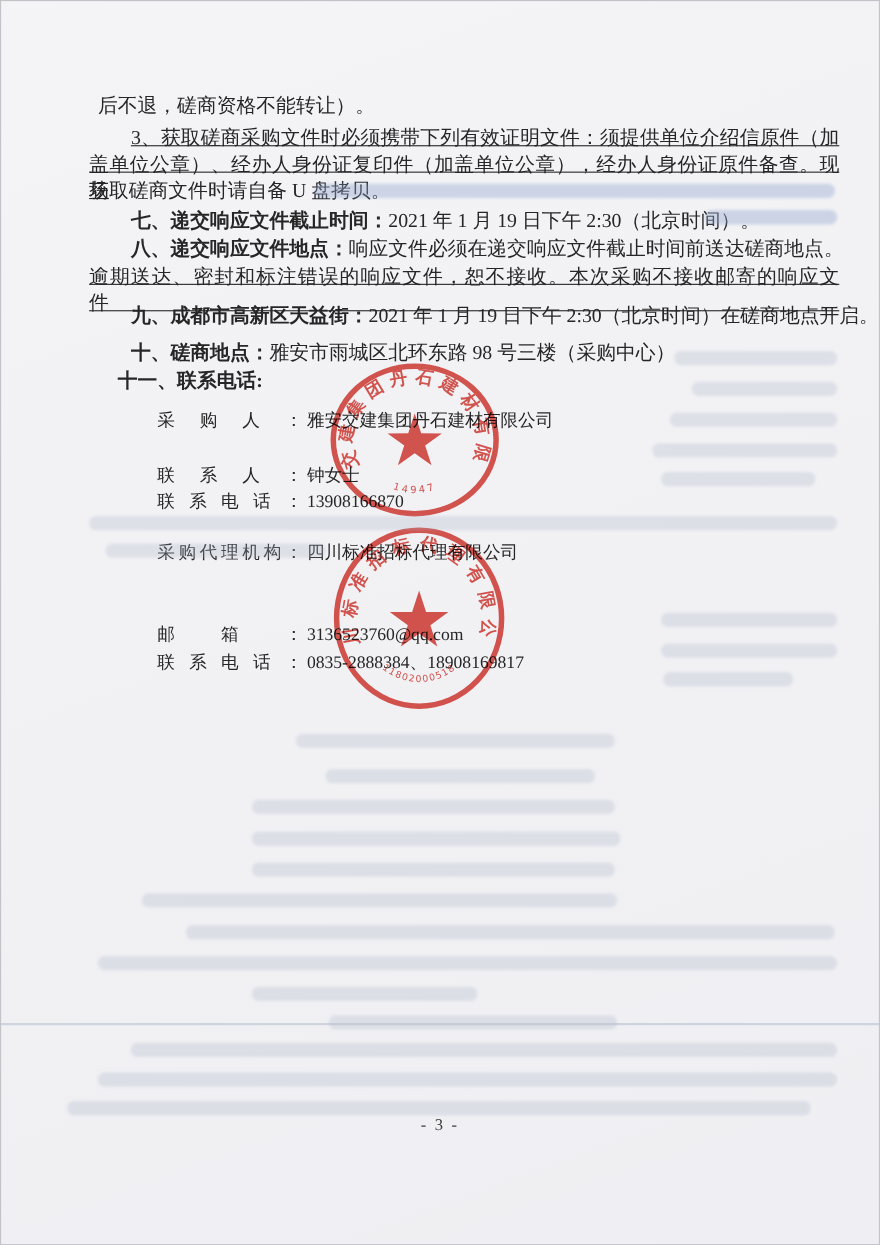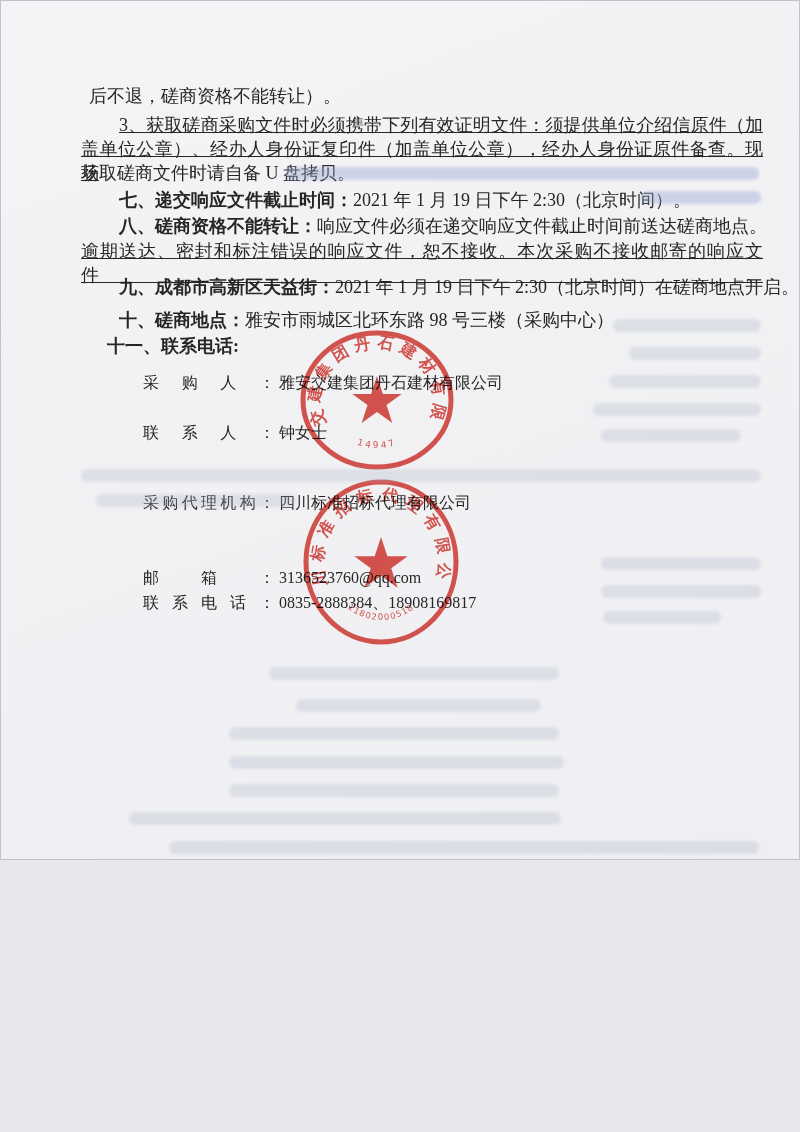--- a/index.html
+++ b/index.html
@@ -1,17 +1,17 @@
 <!DOCTYPE html>
 <html><head>
 <meta charset="utf-8">
 <style>
   html,body{margin:0;padding:0;background:#e8e8ec;}
   .page{
-    position:relative;width:800px;height:860px;margin:0 auto;
+    position:relative;width:800px;height:1132px;margin:0 auto;
     background:linear-gradient(160deg,#f4f4f7 0%,#f1f1f4 55%,#efeff3 100%);
     border:1px solid #c2c2c8;box-sizing:border-box;overflow:hidden;
     font-family:"Liberation Serif","DejaVu Serif",serif;
     color:#262626;
   }
   .tline{
     position:absolute;left:80px;width:682px;line-height:24px;font-size:18px;
     white-space:nowrap;
   }
   .wrapline{white-space:normal;text-align:justify;text-align-last:justify;text-decoration:underline;}
@@ -41,31 +41,32 @@
 <div class="page">
 
   <div class="tline" style="top:83px;padding-left:8px"><span>后不退，磋商资格不能转让）。</span></div>
 
   <div class="tline wrapline" style="top:112px;padding-left:38px;width:644px"><span>3、获取磋商采购文件时必须携带下列有效证明文件：须提供单位介绍信原件（加</span></div>
   <div class="tline wrapline" style="top:136px"><span>盖单位公章）、经办人身份证复印件（加盖单位公章），经办人身份证原件备查。现场</span></div>
   <div class="tline" style="top:160px"><span>获取磋商文件时请自备 U 盘拷贝。</span></div>
 
   <div class="tline" style="top:187px;padding-left:38px"><span class="b">七、递交响应文件截止时间：</span><span>2021 年 1 月 19 日下午 2:30（北京时间）。</span></div>
 
-  <div class="tline" style="top:213px;padding-left:38px"><span class="b">八、磋商资格不能转让：</span><span>响应文件必须在递交响应文件截止时间前送达磋商地点。</span></div>
+  <div class="tline" style="top:213px;padding-left:38px"><span class="b">八、递交响应文件地点：</span><span>响应文件必须在递交响应文件截止时间前送达磋商地点。</span></div>
   <div class="tline wrapline" style="top:238px"><span>逾期送达、密封和标注错误的响应文件，恕不接收。本次采购不接收邮寄的响应文件。</span></div>
 
   <div class="tline" style="top:274px;padding-left:38px"><span class="b">九、成都市高新区天益街：</span><span>2021 年 1 月 19 日下午 2:30（北京时间）在磋商地点开启。</span></div>
 
   <div class="tline" style="top:307px;padding-left:38px"><span class="b">十、磋商地点：</span><span>雅安市雨城区北环东路 98 号三楼（采购中心）</span></div>
 
   <div class="tline" style="top:333px;padding-left:26px"><span class="b">十一、联系电话:</span></div>
 
   <div class="crow" style="top:369px"><span class="lab">采购人：</span><span class="val">雅安交建集团丹石建材有限公司</span></div>
   <div class="crow" style="top:419px"><span class="lab">联系人：</span><span class="val">钟女士</span></div>
+  <div class="crow" style="top:443px"><span class="lab">联系电话：</span><span class="val">13908166870</span></div>
 
   <div class="crow" style="top:489px"><span class="lab">采购代理机构：</span><span class="val">四川标准招标代理有限公司</span></div>
   <div class="crow" style="top:564px"><span class="lab">邮箱：</span><span class="val">3136523760@qq.com</span></div>
   <div class="crow" style="top:589px"><span class="lab">联系电话：</span><span class="val">0835-2888384、18908169817</span></div>
 
   <svg class="stamp" style="left:297px;top:327px" width="158" height="144" viewBox="0 0 158 144">
     <defs>
       <path id="np1" d="M 25.4,89.7 A 57,52 0 1 1 132.6,89.7" fill="none"></path>
       <path id="sp1" d="M 45.6,109 A 52,48 0 0 0 112.4,109" fill="none"></path>
     </defs>

